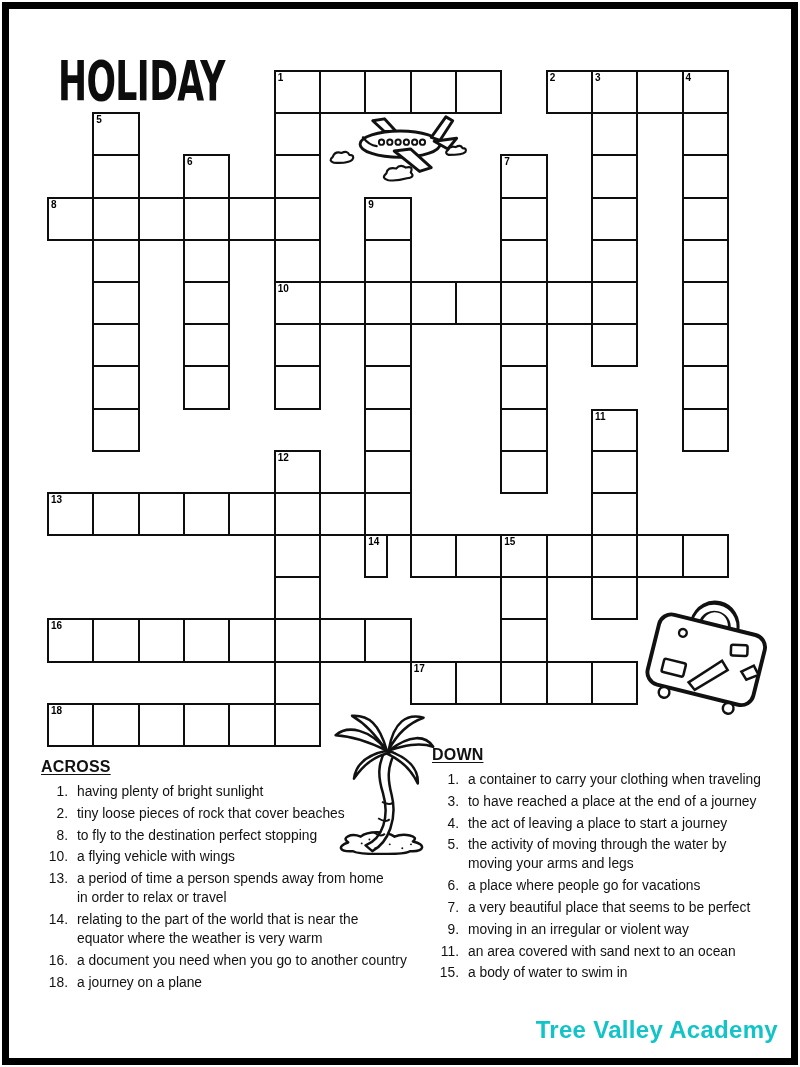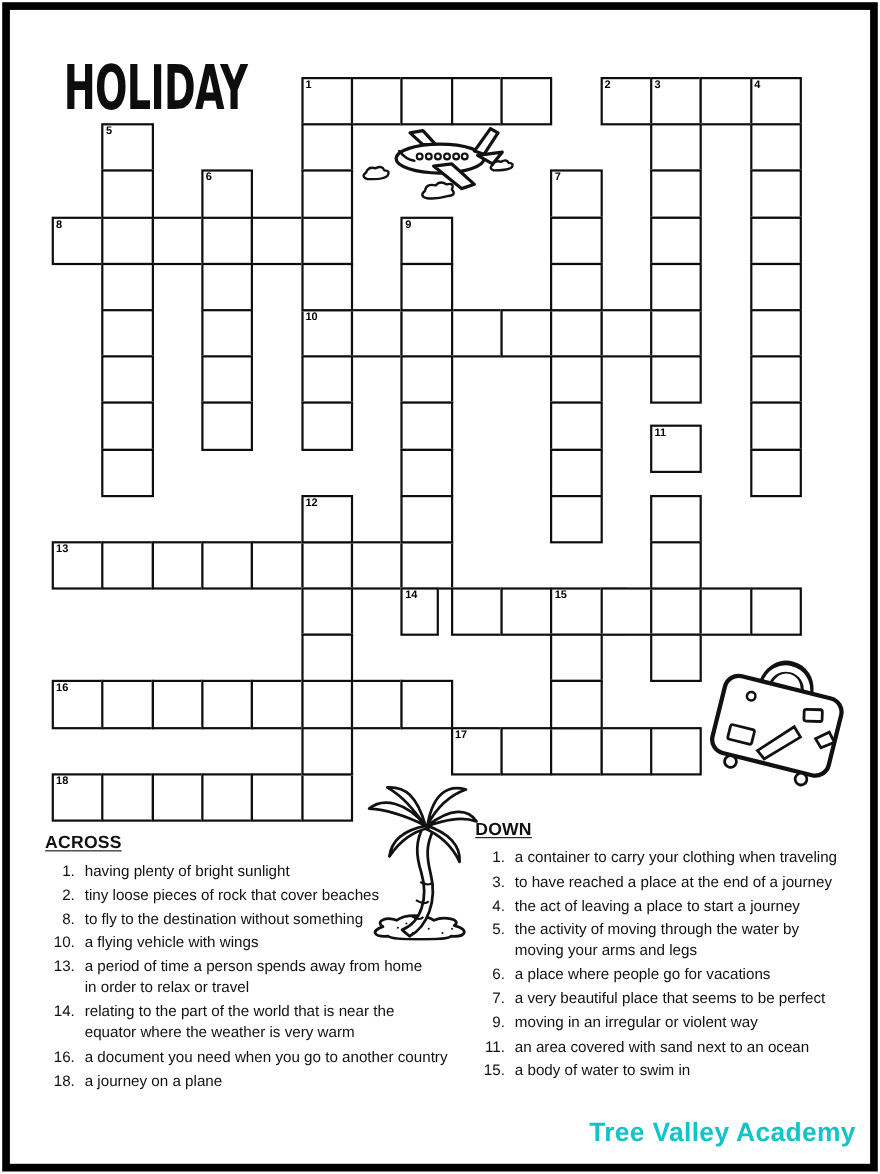--- a/index.html
+++ b/index.html
@@ -73,21 +73,21 @@
       <div class="cell" style="left: 47px; top: 491.9px; width: 47.33px; height: 44.19px;">
         <span class="cellnum">13</span>
       </div>
       <div class="cell" style="left: 92.33px; top: 491.9px; width: 47.33px; height: 44.19px;"></div>
       <div class="cell" style="left: 137.66px; top: 491.9px; width: 47.33px; height: 44.19px;"></div>
       <div class="cell" style="left: 182.99px; top: 491.9px; width: 47.33px; height: 44.19px;"></div>
       <div class="cell" style="left: 228.32px; top: 491.9px; width: 47.33px; height: 44.19px;"></div>
       <div class="cell" style="left: 273.65px; top: 491.9px; width: 47.33px; height: 44.19px;"></div>
       <div class="cell" style="left: 318.98px; top: 491.9px; width: 47.33px; height: 44.19px;"></div>
       <div class="cell" style="left: 364.31px; top: 491.9px; width: 47.33px; height: 44.19px;"></div>
-      <div class="cell" style="left: 364.31px; top: 534.09px; width: 35px; height: 44.19px;">
+      <div class="cell" style="left: 364.31px; top: 534.09px; width: 24px; height: 44.19px;">
         <span class="cellnum">14</span>
       </div>
       <div class="cell" style="left: 409.64px; top: 534.09px; width: 47.33px; height: 44.19px;"></div>
       <div class="cell" style="left: 454.97px; top: 534.09px; width: 47.33px; height: 44.19px;"></div>
       <div class="cell" style="left: 500.3px; top: 534.09px; width: 70px; height: 44.19px;">
         <span class="cellnum">15</span>
       </div>
       <div class="cell" style="left: 545.63px; top: 534.09px; width: 47.33px; height: 44.19px;"></div>
       <div class="cell" style="left: 590.96px; top: 534.09px; width: 47.33px; height: 44.19px;"></div>
       <div class="cell" style="left: 636.29px; top: 534.09px; width: 47.33px; height: 44.19px;"></div>
@@ -161,21 +161,21 @@
       <div class="cell" style="left: 500.3px; top: 407.52px; width: 47.33px; height: 44.19px;"></div>
       <div class="cell" style="left: 500.3px; top: 449.71px; width: 47.33px; height: 44.19px;"></div>
       <div class="cell" style="left: 364.31px; top: 196.57px; width: 47.33px; height: 44.19px;">
         <span class="cellnum">9</span>
       </div>
       <div class="cell" style="left: 364.31px; top: 238.76px; width: 47.33px; height: 44.19px;"></div>
       <div class="cell" style="left: 364.31px; top: 323.14px; width: 47.33px; height: 44.19px;"></div>
       <div class="cell" style="left: 364.31px; top: 365.33px; width: 47.33px; height: 44.19px;"></div>
       <div class="cell" style="left: 364.31px; top: 407.52px; width: 47.33px; height: 44.19px;"></div>
       <div class="cell" style="left: 364.31px; top: 449.71px; width: 47.33px; height: 44.19px;"></div>
-      <div class="cell" style="left: 590.96px; top: 386px; width: 47.33px; height: 44.19px;">
+      <div class="cell" style="left: 590.96px; top: 409px; width: 47.33px; height: 44.19px;">
         <span class="cellnum">11</span>
       </div>
       <div class="cell" style="left: 590.96px; top: 449.71px; width: 47.33px; height: 44.19px;"></div>
       <div class="cell" style="left: 590.96px; top: 491.9px; width: 47.33px; height: 44.19px;"></div>
       <div class="cell" style="left: 590.96px; top: 576.28px; width: 47.33px; height: 44.19px;"></div>
       <div class="cell" style="left: 273.65px; top: 449.71px; width: 47.33px; height: 44.19px;">
         <span class="cellnum">12</span>
       </div>
       <div class="cell" style="left: 273.65px; top: 534.09px; width: 47.33px; height: 44.19px;"></div>
       <div class="cell" style="left: 273.65px; top: 576.28px; width: 47.33px; height: 44.19px;"></div>
@@ -249,21 +249,21 @@
         <div class="clue">
           <span class="cnum">1.</span>
           <span class="ctext">having plenty of bright sunlight</span>
         </div>
         <div class="clue">
           <span class="cnum">2.</span>
           <span class="ctext">tiny loose pieces of rock that cover beaches</span>
         </div>
         <div class="clue">
           <span class="cnum">8.</span>
-          <span class="ctext">to fly to the destination without something</span>
+          <span class="ctext">to fly to the destination perfect stopping</span>
         </div>
         <div class="clue">
           <span class="cnum">10.</span>
           <span class="ctext">a flying vehicle with wings</span>
         </div>
         <div class="clue">
           <span class="cnum">13.</span>
           <span class="ctext">a period of time a person spends away from home
 in order to relax or travel</span>
         </div>

